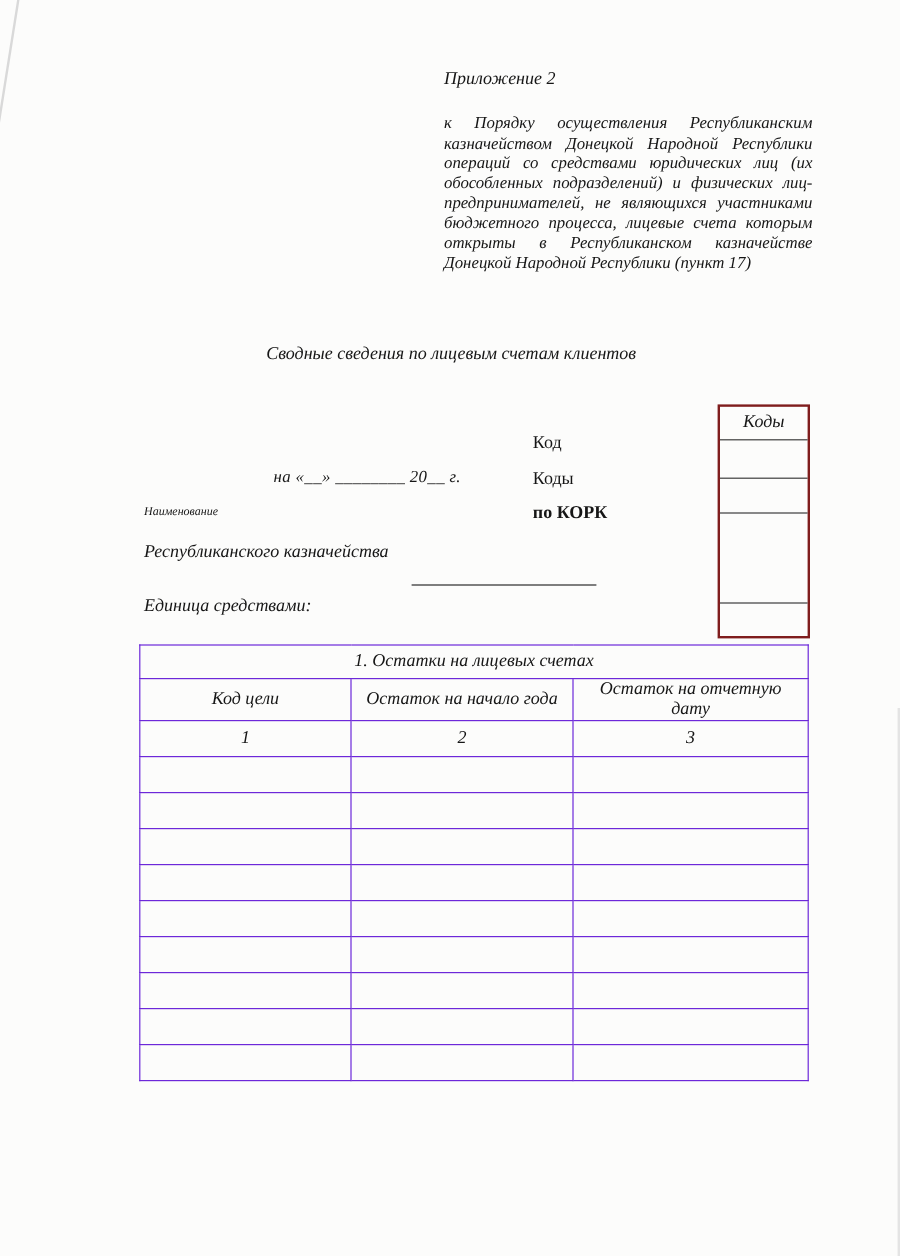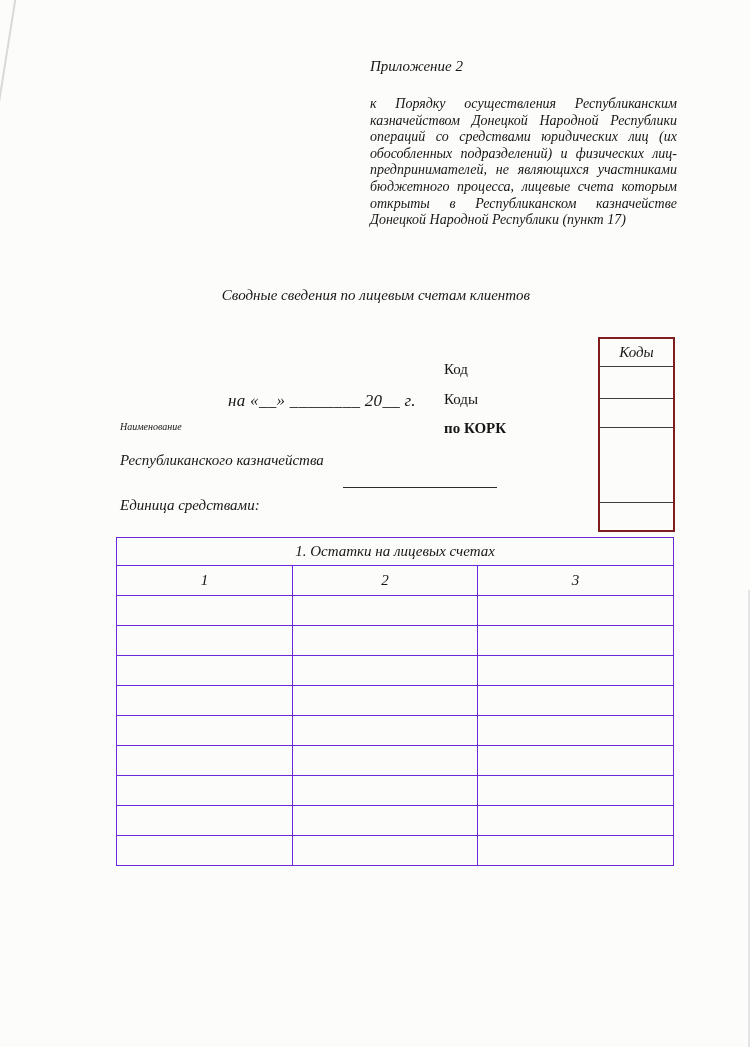--- a/index.html
+++ b/index.html
@@ -91,21 +91,21 @@
     font-size: 15px;
   }
   .lbl-kod  { top: 361px; }
   .lbl-data { top: 391px; }
   .lbl-kork { top: 420px; font-weight: bold; }
 
   
   .date-line {
     left: 228px;
     top: 391px;
-    font-size: 17px;
+    font-size: 14px;
     letter-spacing: 0.3px;
   }
   .name-label-1 { left: 120px; top: 421px; font-size: 10px; }
   .name-label-2 { left: 120px; top: 452px; font-size: 15px; }
   .name-fill-line {
     left: 343px;
     top: 473px;
     width: 154px;
     height: 14px;
     border-bottom: 1.5px solid #2c2c2c;
@@ -167,20 +167,25 @@
   <table class="balances">
     <colgroup>
       <col style="width:176px">
       <col style="width:185px">
       <col style="width:196px">
     </colgroup>
     <tbody>
       <tr class="section-title-row">
         <td colspan="3">1. Остатки на лицевых счетах</td>
       </tr>
+      <tr class="col-header-row">
+        <td>Код цели</td>
+        <td>Остаток на начало года</td>
+        <td>Остаток на отчетную дату</td>
+      </tr>
       <tr class="col-number-row">
         <td>1</td>
         <td>2</td>
         <td>3</td>
       </tr>
     </tbody>
     <tbody>
         <tr class="empty-data-row">
           <td></td>
           <td></td>

